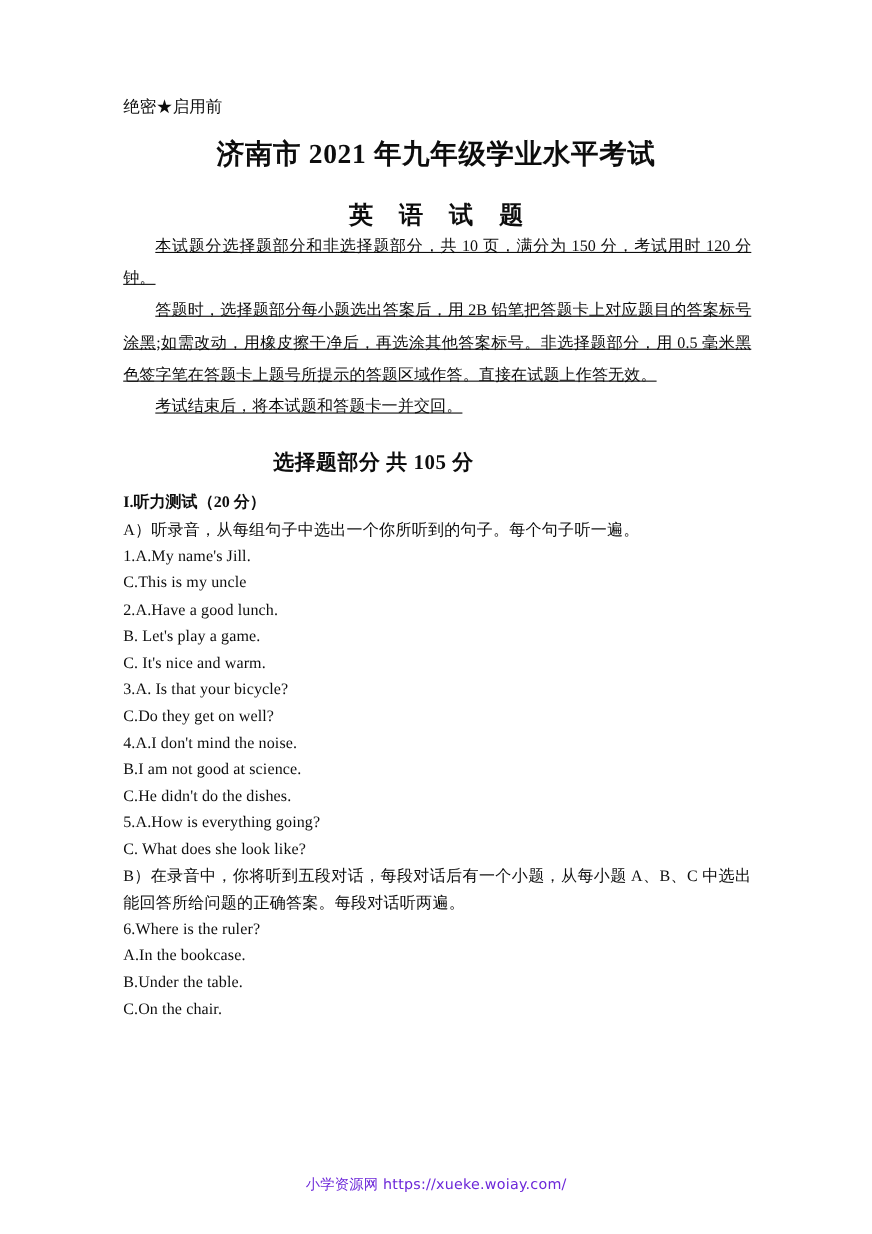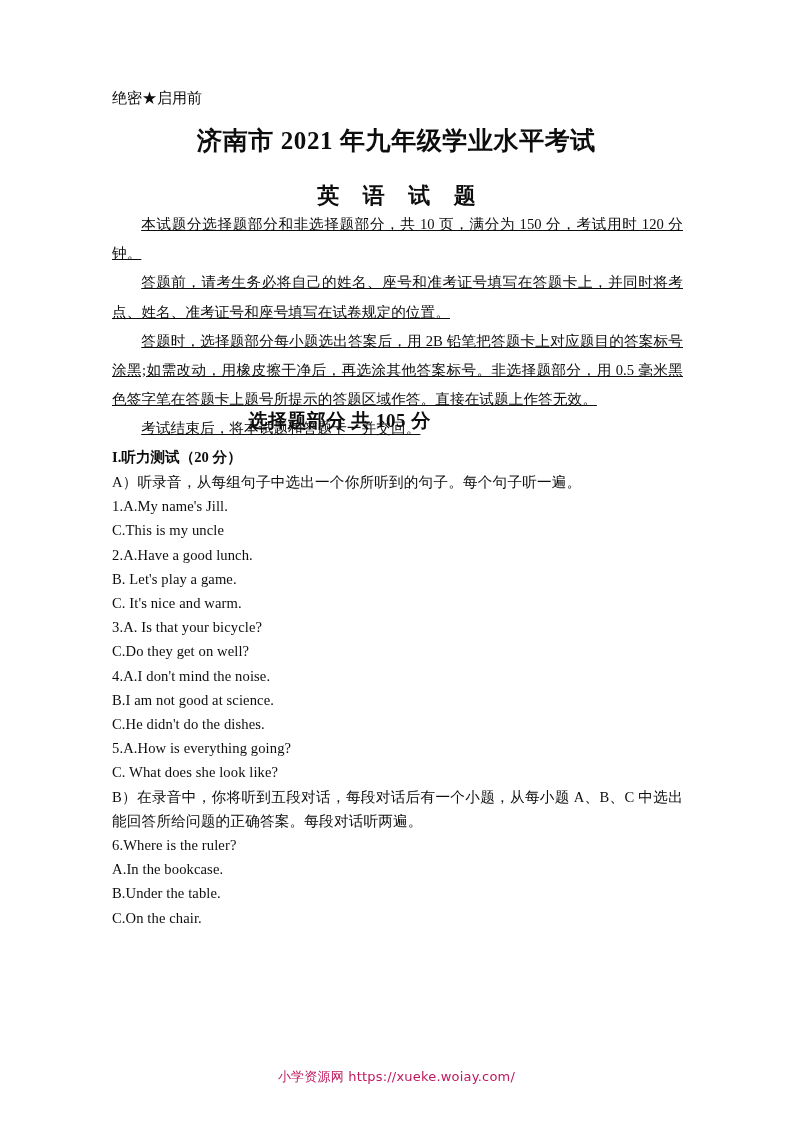--- a/index.html
+++ b/index.html
@@ -130,39 +130,38 @@
 
   
   .watermark {
     position: absolute;
     left: 0;
     top: 1068px;
     width: 793px;
     text-align: center;
     font-family: "DejaVu Sans", "Liberation Sans", sans-serif;
     font-size: 13px;
-    color: #be185d;
+    color: #6d28d9;
     letter-spacing: 0.2px;
     white-space: nowrap;
   }
 </style>
 </head>
 <body>
 
 <div class="page">
 
   <div class="secret-mark">绝密★启用前</div>
 
   <div class="doc-title">济南市 2021 年九年级学业水平考试</div>
 
   <div class="doc-subtitle">英 语 试 题</div>
 
   <div class="instructions">
     <p>本试题分选择题部分和非选择题部分，共 10 页，满分为 150 分，考试用时 120 分钟。</p>
-    <p>答题前，请考生务必将自己的姓名、座号和准考证号填写在答题卡上，并同时将考点、姓名、准考证号和座号填写在试卷规定的位置。</p>
     <p>答题时，选择题部分每小题选出答案后，用 2B 铅笔把答题卡上对应题目的答案标号涂黑;如需改动，用橡皮擦干净后，再选涂其他答案标号。非选择题部分，用 0.5 毫米黑色签字笔在答题卡上题号所提示的答题区域作答。直接在试题上作答无效。</p>
     <p>考试结束后，将本试题和答题卡一并交回。</p>
   </div>
 
   <div class="section-banner">选择题部分 共 105 分</div>
 
   <div class="part-heading">I.听力测试（20 分）</div>
 
   <div class="lines">
 

